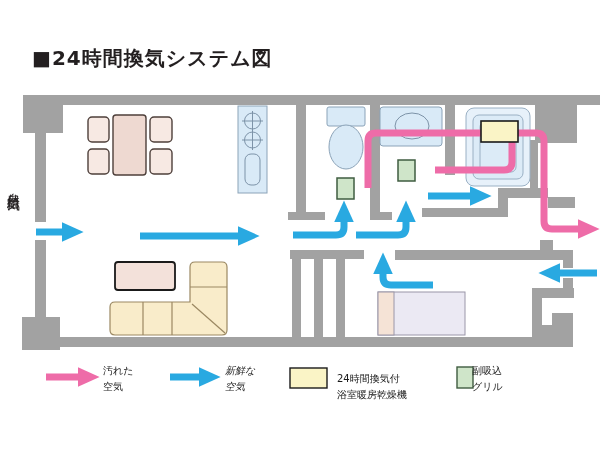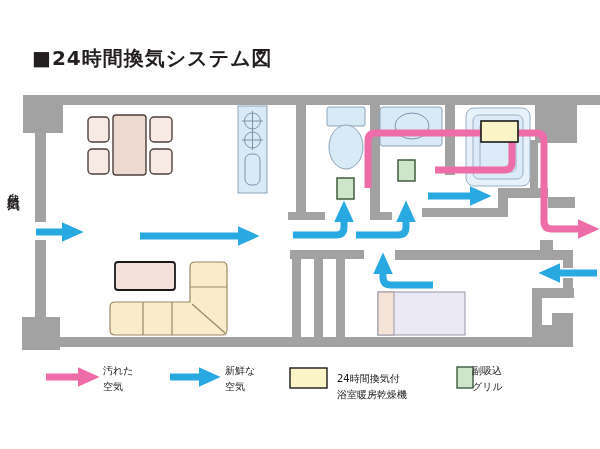--- a/index.html
+++ b/index.html
@@ -15,21 +15,21 @@
     margin-left:16px;
   }
   .intake-label{
     left:7px;top:182px;writing-mode:vertical-rl;text-orientation:upright;
     font-size:13px;letter-spacing:2px;line-height:1;
   }
   .legend-label{
     font-size:10px;line-height:15.5px;white-space:pre-line;color:#1a1a1a;
   }
   .ll-dirty{left:103px;top:363px;}
-  .ll-fresh{left:225px;top:363px;}
+  .ll-fresh{left:225px;top:363px;font-style:italic;}
   .ll-heater{left:337px;top:371px;}
   .ll-grille{left:472px;top:363px;}
 </style>
 </head>
 <body>
 
 <svg id="plan-svg" width="600" height="449" viewBox="0 0 600 449">
   <defs>
     <marker id="mb" markerWidth="3.4" markerHeight="2.8" refX="0.3" refY="1.4" orient="auto" markerUnits="strokeWidth">
       <path d="M0,0 L3.1,1.4 L0,2.8 Z" fill="var(--fresh_air,#29a9e1)"></path>

